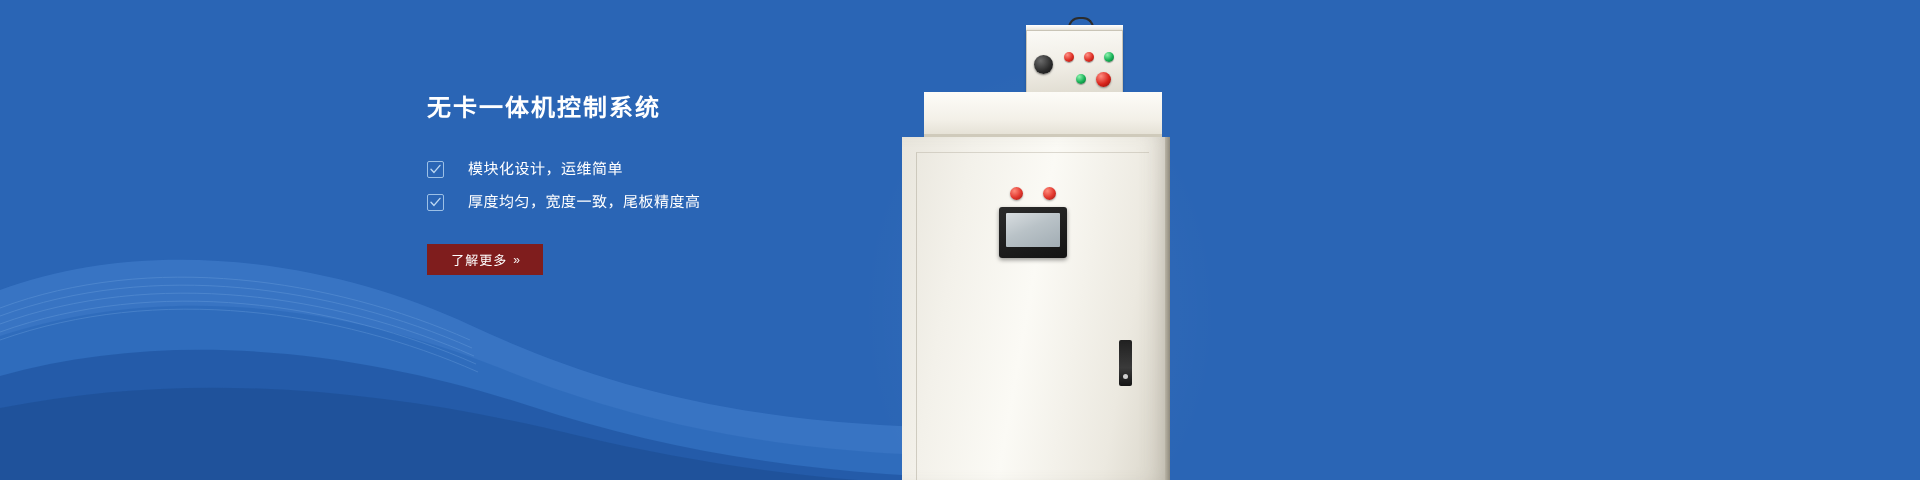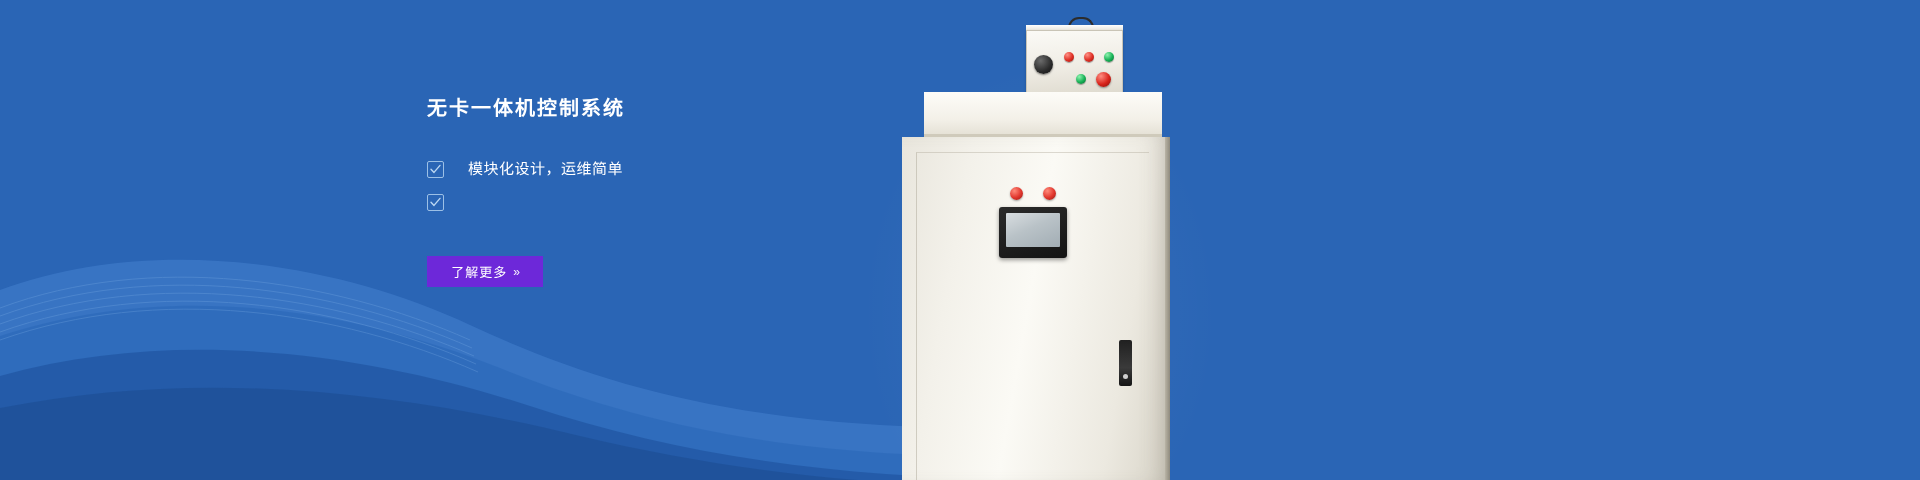--- a/index.html
+++ b/index.html
@@ -15,41 +15,41 @@
   }
   
   .waves{position:absolute;left:0;bottom:0;width:1100px;height:340px;overflow:hidden;pointer-events:none;}
   .waves svg{display:block;width:1100px;height:340px;}
 
   
   .content{
     position:absolute;left:427px;top:88px;width:620px;z-index:5;
   }
   .hero-title{
-    color:#ffffff;font-size:20px;line-height:40px;font-weight:bold;
+    color:#ffffff;font-size:24px;line-height:40px;font-weight:bold;
     letter-spacing:2px;margin:0 0 30px 0;white-space:nowrap;
   }
   .feature-list{list-style:none;margin:0;padding:0;}
   .feature-item{
     display:flex;align-items:center;margin-bottom:11px;height:22px;
   }
   .check-box{
     width:17px;height:17px;flex:0 0 17px;margin-right:24px;
     border:1px solid #9cc0e6;border-radius:2px;position:relative;
     box-sizing:border-box;
   }
   .check-box svg{position:absolute;left:2px;top:2px;}
   .feature-text{
     color:#ffffff;font-size:15px;line-height:22px;letter-spacing:.5px;white-space:nowrap;
   }
   .cta{
     display:inline-flex;align-items:center;justify-content:center;
-    margin-top:32px;
+    margin-top:20px;
     width:116px;height:31px;
-    background:#6d28d9;color:#ffffff;font-size:13px;letter-spacing:1px;
+    background:#7f1d1d;color:#ffffff;font-size:13px;letter-spacing:1px;
     border:none;cursor:pointer;text-decoration:none;
   }
   .cta .label{margin-right:6px;}
   .cta .chev{font-size:12px;opacity:.95;letter-spacing:-1px;}
 
   
   .machine{
     position:absolute;left:900px;top:0;width:420px;height:480px;z-index:4;
   }
   
@@ -188,20 +188,21 @@
         <span class="feature-text">模块化设计，运维简单</span>
       </li>
 
 
       <li class="feature-item">
         <span class="check-box">
           <svg width="11" height="11" viewBox="0 0 11 11" aria-hidden="true">
             <path d="M1 5.2 L4 8.4 L10 1.4" fill="none" stroke="#bcd7f2" stroke-width="1.4" stroke-linecap="round" stroke-linejoin="round"></path>
           </svg>
         </span>
+        <span class="feature-text">厚度均匀，宽度一致，尾板精度高</span>
       </li>
 
     </ul>
 
     <a class="cta" href="#">
       <span class="label">了解更多</span>
       <span class="chev">»</span>
     </a>
 
   </div>

